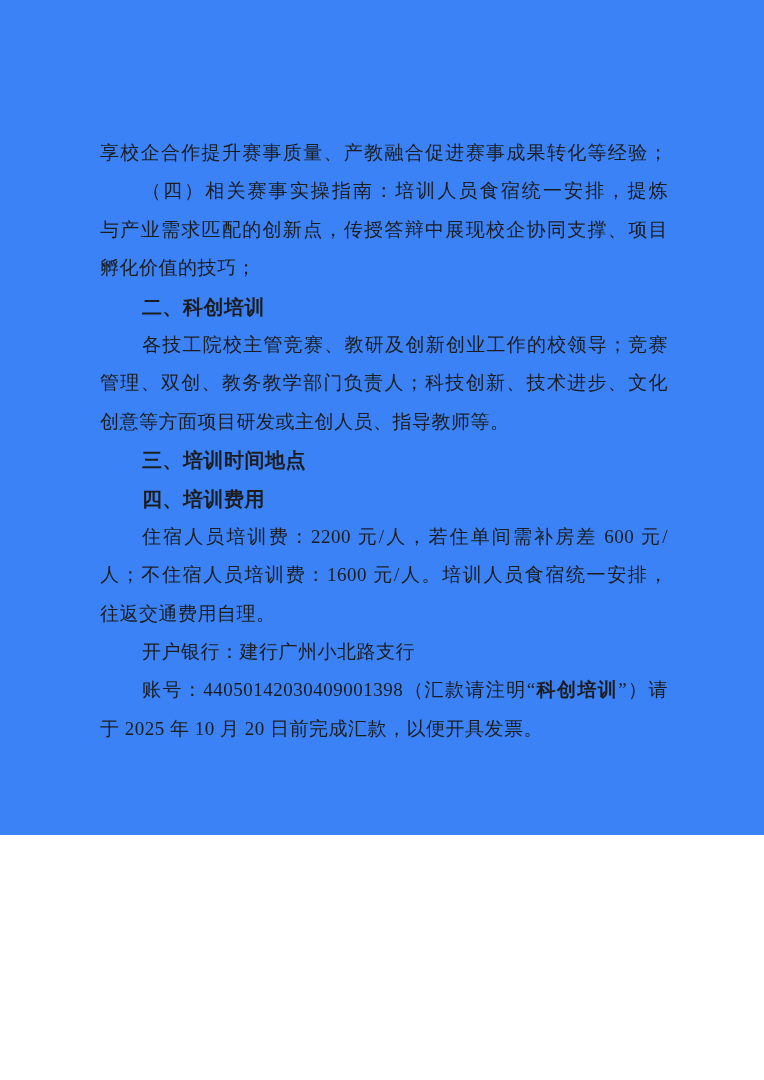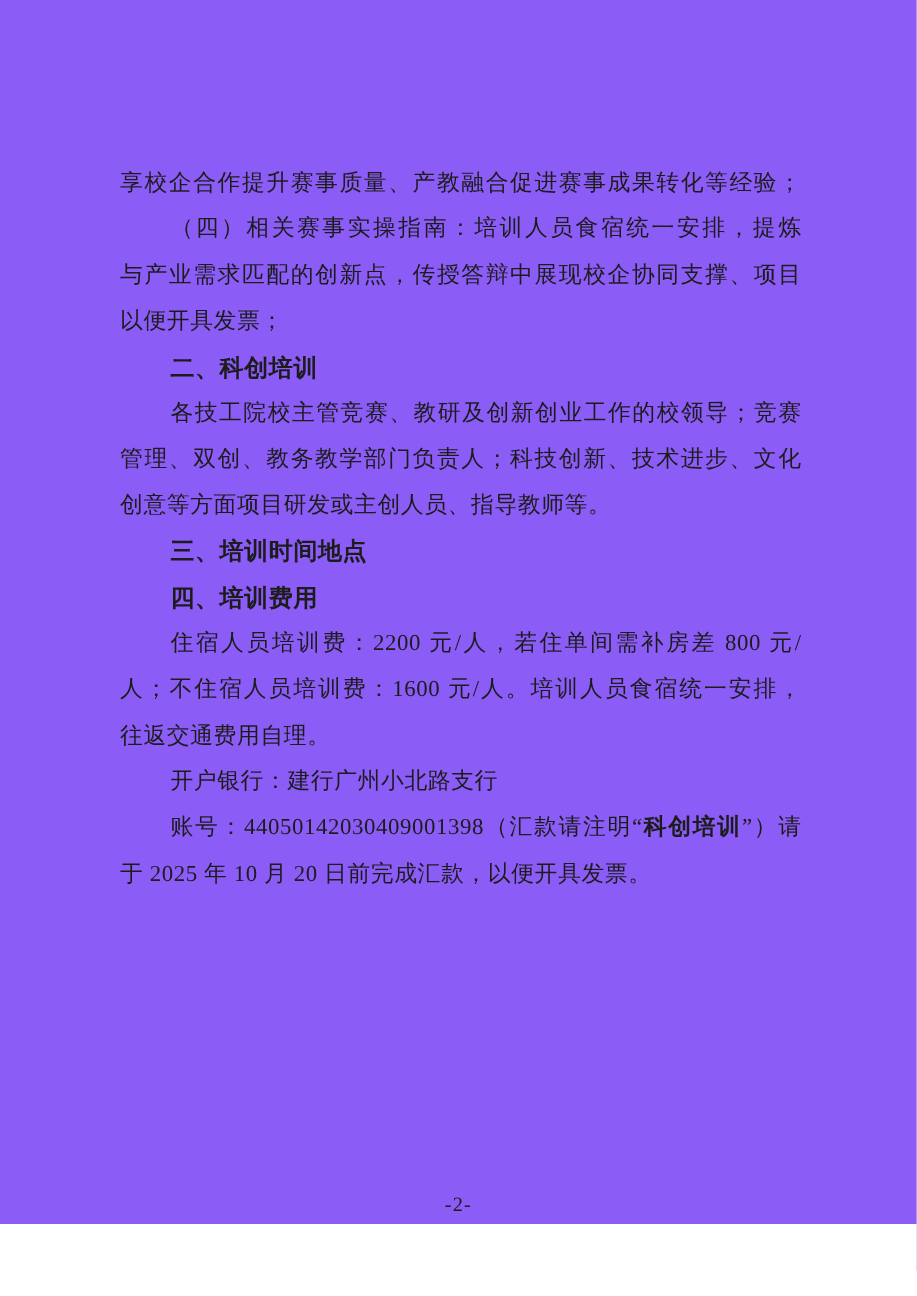--- a/index.html
+++ b/index.html
@@ -3,22 +3,22 @@
 <meta charset="utf-8">
 <style>
   html, body {
     margin: 0;
     padding: 0;
     background: #ffffff;
   }
   .page {
     position: relative;
     width: 764px;
-    height: 1020px;
-    background: #8b5cf6;
+    height: 835px;
+    background: #3b82f6;
     color: #1c1c1c;
     font-family: "Liberation Serif", "DejaVu Serif", serif;
     overflow: hidden;
   }
   .content {
     position: absolute;
     left: 100px;
     top: 134px;
     width: 568px;
   }
@@ -67,28 +67,28 @@
   }
 </style>
 </head>
 <body>
 
 <div class="page">
   <div class="content" id="doc-lines">
       <div class="t-line justify"><span>享校企合作提升赛事质量、产教融合促进赛事成果转化等经验；</span></div>
       <div class="t-line indent justify"><span>（四）相关赛事实操指南：培训人员食宿统一安排，提炼</span></div>
       <div class="t-line justify"><span>与产业需求匹配的创新点，传授答辩中展现校企协同支撑、项目</span></div>
-      <div class="t-line"><span>以便开具发票；</span></div>
+      <div class="t-line"><span>孵化价值的技巧；</span></div>
       <div class="t-line heading indent"><span class="bold">二、科创培训</span></div>
       <div class="t-line indent justify"><span>各技工院校主管竞赛、教研及创新创业工作的校领导；竞赛</span></div>
       <div class="t-line justify"><span>管理、双创、教务教学部门负责人；科技创新、技术进步、文化</span></div>
       <div class="t-line"><span>创意等方面项目研发或主创人员、指导教师等。</span></div>
       <div class="t-line heading indent"><span class="bold">三、培训时间地点</span></div>
       <div class="t-line heading indent"><span class="bold">四、培训费用</span></div>
-      <div class="t-line indent justify"><span>住宿人员培训费：2200 元/人，若住单间需补房差 800 元/</span></div>
+      <div class="t-line indent justify"><span>住宿人员培训费：2200 元/人，若住单间需补房差 600 元/</span></div>
       <div class="t-line justify"><span>人；不住宿人员培训费：1600 元/人。培训人员食宿统一安排，</span></div>
       <div class="t-line"><span>往返交通费用自理。</span></div>
       <div class="t-line indent"><span>开户银行：建行广州小北路支行</span></div>
       <div class="t-line indent justify"><span>账号：44050142030409001398（汇款请注明“</span><span class="bold">科创培训</span><span>”）请</span></div>
       <div class="t-line"><span>于 2025 年 10 月 20 日前完成汇款，以便开具发票。</span></div>
     </div>
   <div class="page-number">-2-</div>
 </div>
 
 </body></html>

